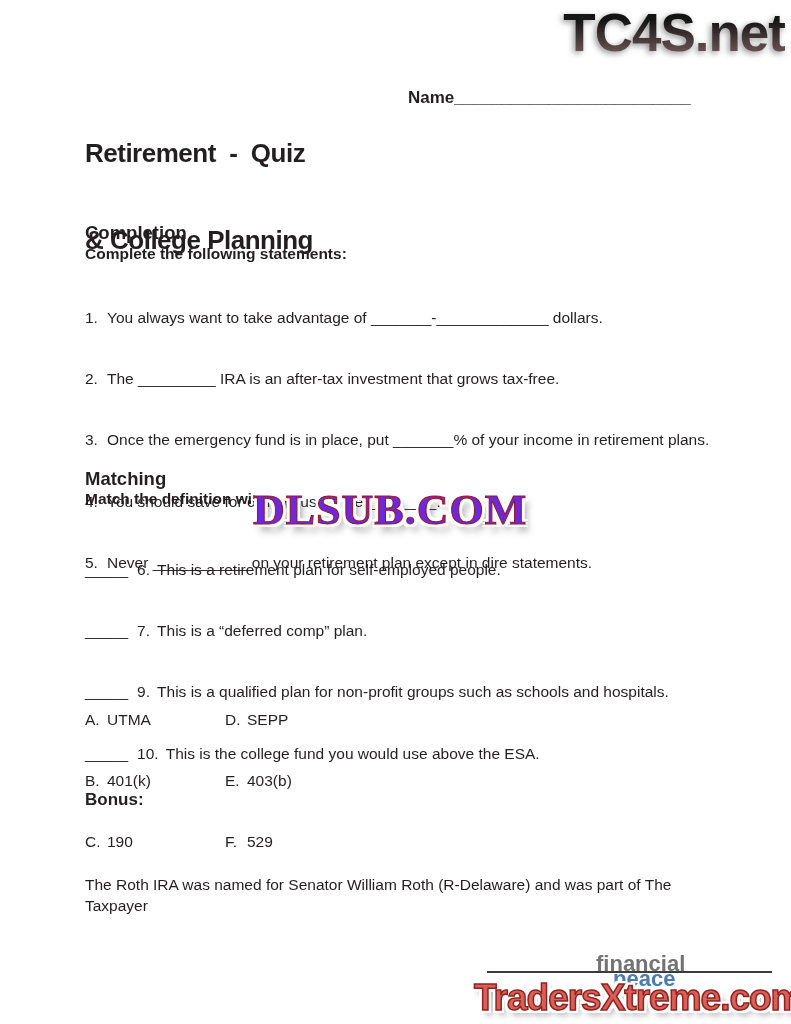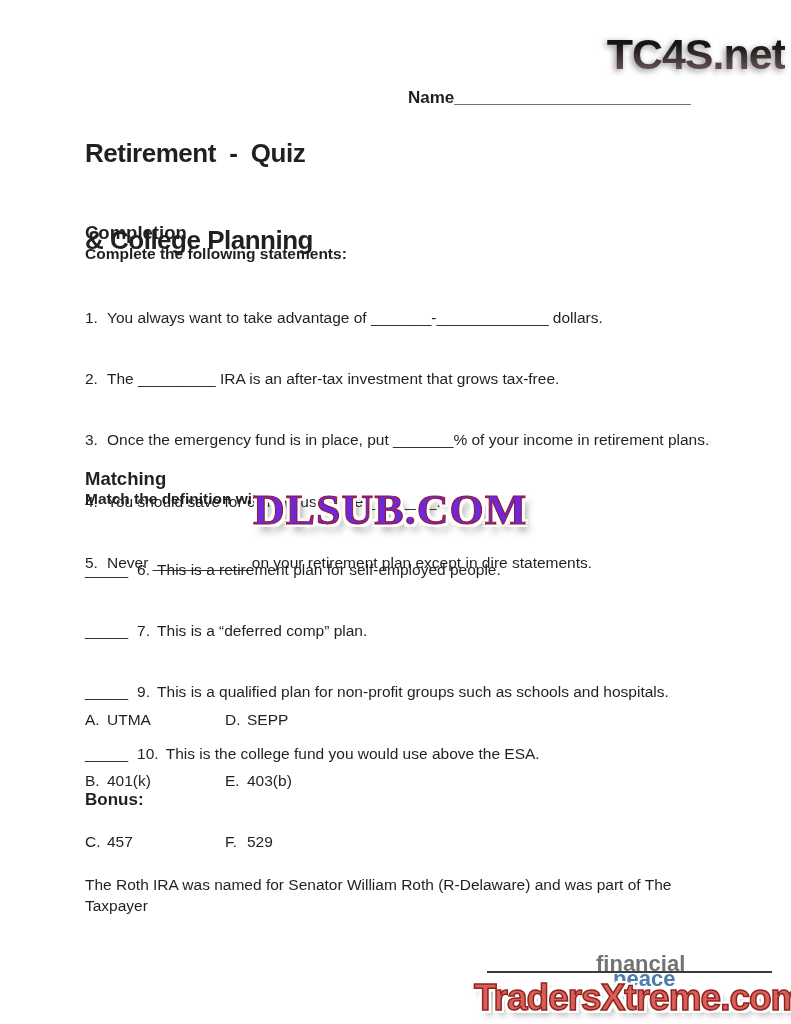--- a/index.html
+++ b/index.html
@@ -9,24 +9,23 @@
     background:#ffffff;
     font-family:"Liberation Sans", sans-serif;
     color:#231f20;
     overflow:hidden;
   }
   .page *{white-space:pre-wrap;}
 
   
   .tc4s{
     position:absolute;top:2px;right:6px;
-    font-size:43px;font-weight:bold;letter-spacing:-1px;
+    font-size:53px;font-weight:bold;letter-spacing:-1px;
     color:#3a3030;
     filter:drop-shadow(-2px 2px 3px rgba(110,110,110,0.75));
-    margin-top:28px;
   }
   @supports(-webkit-background-clip:text){
     .tc4s{
       background:linear-gradient(180deg,#151515 30%,#7d6161 95%);
       -webkit-background-clip:text;
       background-clip:text;
       color:transparent;
     }
   }
 
@@ -121,21 +120,21 @@
   <div class="mlist">
     <div class="row"><span>_____</span><span class="m-num">6.</span><span>This is a retirement plan for self-employed people.</span></div>
     <div class="row"><span>_____</span><span class="m-num">7.</span><span>This is a “deferred comp” plan.</span></div>
     <div class="row"><span>_____</span><span class="m-num">9.</span><span>This is a qualified plan for non-profit groups such as schools and hospitals.</span></div>
     <div class="row"><span>_____</span><span class="m-num">10.</span><span>This is the college fund you would use above the ESA.</span></div>
   </div>
 
   <div class="options opt-col1">
     <div class="row"><span class="o-letter">A.</span><span>UTMA</span></div>
     <div class="row"><span class="o-letter">B.</span><span>401(k)</span></div>
-    <div class="row"><span class="o-letter">C.</span><span>457</span></div>
+    <div class="row"><span class="o-letter">C.</span><span>190</span></div>
   </div>
 
   <div class="options opt-col2">
     <div class="row"><span class="o-letter">D.</span><span>SEPP</span></div>
     <div class="row"><span class="o-letter">E.</span><span>403(b)</span></div>
     <div class="row"><span class="o-letter">F.</span><span>529</span></div>
   </div>
 
   <div class="bonus-head">Bonus:</div>
   <div class="bonus-text">

